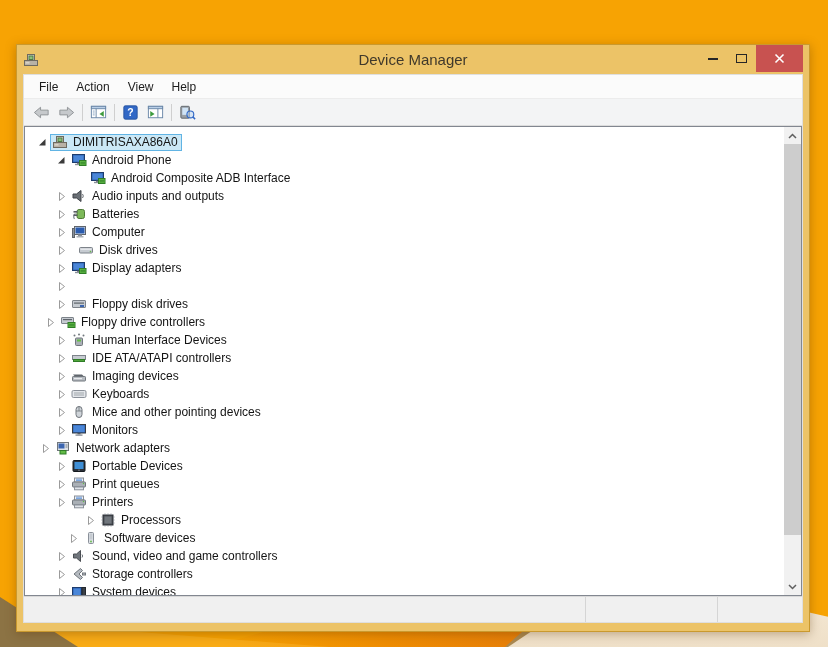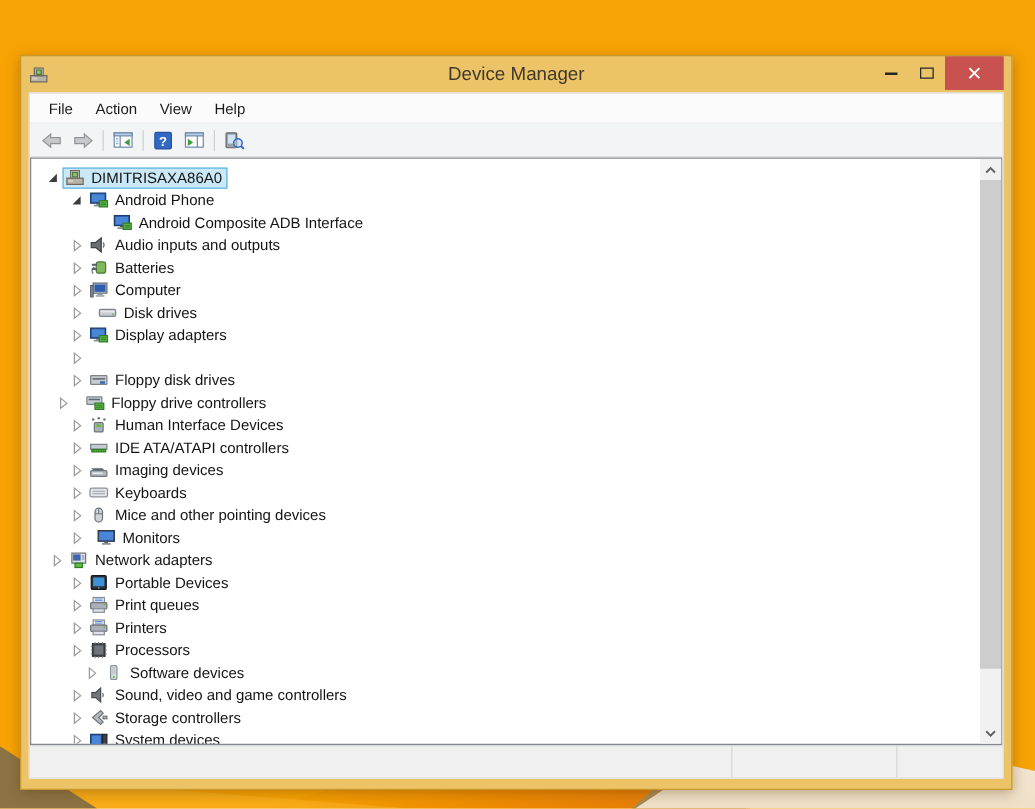--- a/index.html
+++ b/index.html
@@ -323,21 +323,21 @@
                 <span class="tree-icon">
                   <svg viewBox="0 0 16 16">
                     <rect x="1.5" y="4.5" width="13" height="7" rx="0.5" fill="#c6cbd1" stroke="#7d838a"></rect>
                     <rect x="3" y="6.5" width="10" height="1.2" fill="#5f656c"></rect>
                     <rect x="9" y="9" width="4" height="2" fill="#3c66b0"></rect>
                   </svg>
                 </span>
                 <span class="tree-label">Floppy disk drives</span>
               </span>
             </div>
-            <div class="tree-row" style="padding-left: 20px; gap: 8px;">
+            <div class="tree-row" style="padding-left: 20px;">
               <span class="expander">
                 <svg viewBox="0 0 11 11">
                   <polygon points="3.5,1.5 8.5,5.5 3.5,9.5" fill="#ffffff" stroke="#9b9b9b"></polygon>
                 </svg>
               </span>
               <span class="row-content">
                 <span class="tree-icon">
                   <svg viewBox="0 0 16 16">
                     <rect x="1.5" y="3.5" width="12" height="6" rx="0.5" fill="#c6cbd1" stroke="#7d838a"></rect>
                     <rect x="3" y="5" width="9" height="1.2" fill="#5f656c"></rect>
@@ -427,21 +427,21 @@
                 <span class="tree-icon">
                   <svg viewBox="0 0 16 16">
                     <rect x="5" y="2.5" width="6" height="11" rx="3" fill="#cfd4d9" stroke="#70767c"></rect>
                     <line x1="8" y1="2.5" x2="8" y2="7" stroke="#70767c" stroke-width="0.8"></line>
                     <line x1="5" y1="7" x2="11" y2="7" stroke="#70767c" stroke-width="0.8"></line>
                   </svg>
                 </span>
                 <span class="tree-label">Mice and other pointing devices</span>
               </span>
             </div>
-            <div class="tree-row" style="padding-left: 31px; gap: 6px;">
+            <div class="tree-row" style="padding-left: 31px;">
               <span class="expander">
                 <svg viewBox="0 0 11 11">
                   <polygon points="3.5,1.5 8.5,5.5 3.5,9.5" fill="#ffffff" stroke="#9b9b9b"></polygon>
                 </svg>
               </span>
               <span class="row-content">
                 <span class="tree-icon">
                   <svg viewBox="0 0 16 16">
                     <rect x="1.5" y="2.5" width="13" height="8.5" fill="#2e62b0" stroke="#333a44"></rect>
                     <rect x="2.5" y="3.5" width="11" height="6.5" fill="#4a86d8"></rect>
@@ -518,21 +518,21 @@
                     <rect x="3.5" y="2" width="9" height="4" fill="#eef0f2" stroke="#8a9099"></rect>
                     <path d="M5 3.2h6 M5 4.5h6" stroke="#4a86d8" stroke-width="0.7"></path>
                     <rect x="1.5" y="6" width="13" height="5" rx="0.8" fill="#aab0b6" stroke="#70767c"></rect>
                     <rect x="3.5" y="11" width="9" height="2.8" fill="#dfe3e8" stroke="#8a9099"></rect>
                     <circle cx="12.5" cy="7.5" r="0.7" fill="#62bb46"></circle>
                   </svg>
                 </span>
                 <span class="tree-label">Printers</span>
               </span>
             </div>
-            <div class="tree-row" style="padding-left: 31px;">
+            <div class="tree-row" style="padding-left: 31px; margin-left: 29px;">
               <span class="expander">
                 <svg viewBox="0 0 11 11">
                   <polygon points="3.5,1.5 8.5,5.5 3.5,9.5" fill="#ffffff" stroke="#9b9b9b"></polygon>
                 </svg>
               </span>
               <span class="row-content">
                 <span class="tree-icon">
                   <svg viewBox="0 0 16 16">
                     <rect x="3" y="3" width="10" height="10" fill="#4c5157" stroke="#2b2f34"></rect>
                     <rect x="4.5" y="4.5" width="7" height="7" fill="#70767c"></rect>

